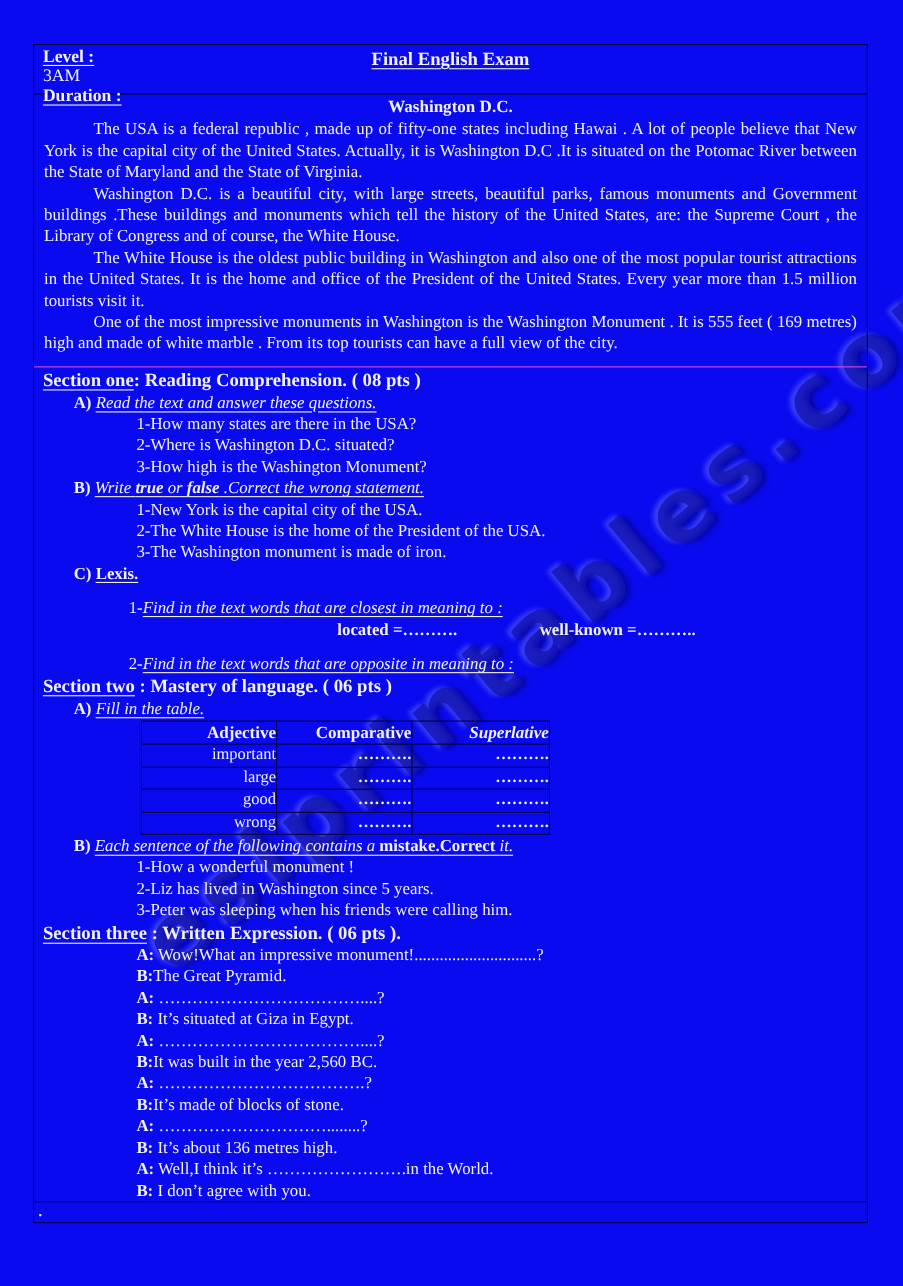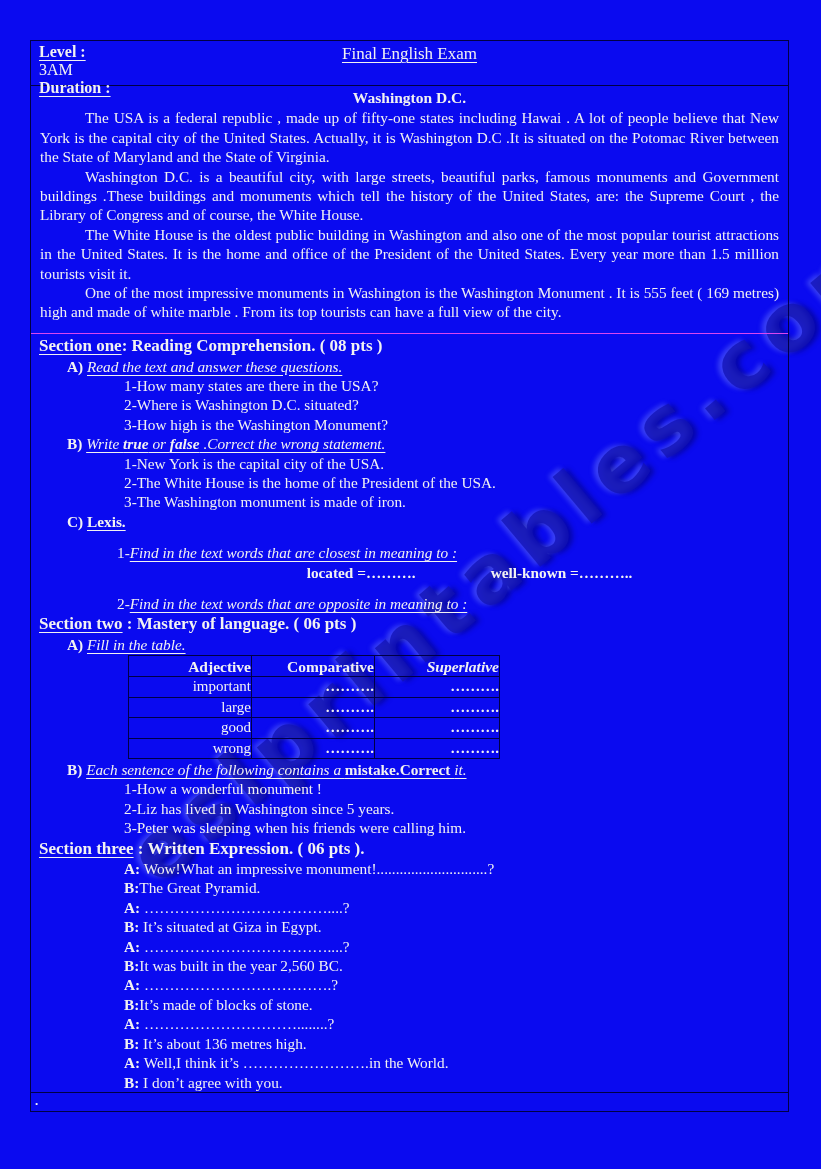--- a/index.html
+++ b/index.html
@@ -29,21 +29,21 @@
   .hdr {
     height:45px; border-bottom:1px solid #000046;
     position:relative; padding:2px 8px; font-size:16px;
   }
   .hdr-row1 { display:flex;flex-direction:column; }
   .u { text-decoration:underline; text-underline-offset:3px; }
   .b { font-weight:bold; }
   .i { font-style:italic; }
   .hdr-title {
     position:absolute; left:0; right:0; top:3px; text-align:center;
-    font-weight:normal; font-size:17px; text-decoration:underline; text-underline-offset:3px;
+    font-weight:bold; font-size:17px; text-decoration:underline; text-underline-offset:3px;
   }
   .passage {
     height:248px; border-bottom:1px solid #d946ef;
     padding:2px 9px 0 9px; font-size:15.3px; line-height:19.4px;
     text-align:justify;
   }
   .passage-title { text-align:center; font-weight:bold; font-size:15.5px; margin-bottom:1px; }
   .passage p { text-indent:45px; }
   .main { flex:1; padding:1px 8px 0 8px; font-size:15.3px; line-height:19.4px; }
   .sec-h { font-size:17px; font-weight:bold; line-height:21.5px; }

